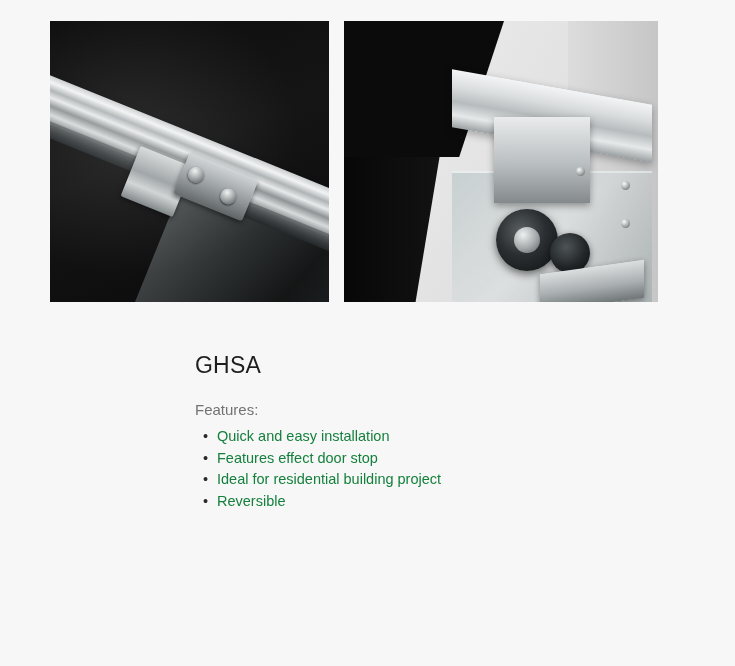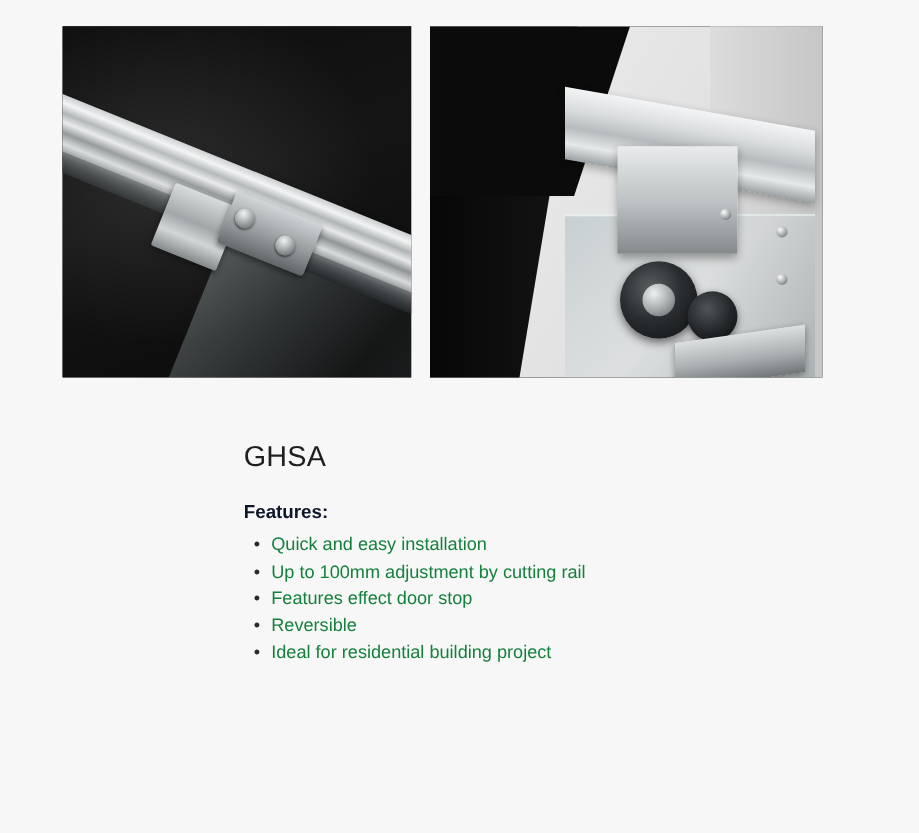--- a/index.html
+++ b/index.html
@@ -248,22 +248,22 @@
   .spec-table td {
     padding: 4px 0 4px 0;
     vertical-align: baseline;
   }
   .spec-label { text-align: left; }
   .spec-value { text-align: right; }
 
   .features-title {
     margin: 22px 0 8px 0;
     font-size: 15px;
-    font-weight: bold;
-    color: #0f172a;
+    font-weight: normal;
+    color: #737373;
   }
   .features-list {
     margin: 0;
     padding: 0;
     list-style: none;
     font-size: 14.5px;
     color: #15803d;
   }
   .features-list li {
     position: relative;
@@ -319,21 +319,20 @@
 
   <div class="content">
 
     <h1 class="product-title">GHSA</h1>
 
 
     <div class="features-title">Features:</div>
 
     <ul class="features-list">
       <li>Quick and easy installation</li>
-      <li>Up to 100mm adjustment by cutting rail</li>
       <li>Features effect door stop</li>
+      <li>Ideal for residential building project</li>
       <li>Reversible</li>
-      <li>Ideal for residential building project</li>
     </ul>
 
   </div>
 
 </div>
 
 </body></html>

